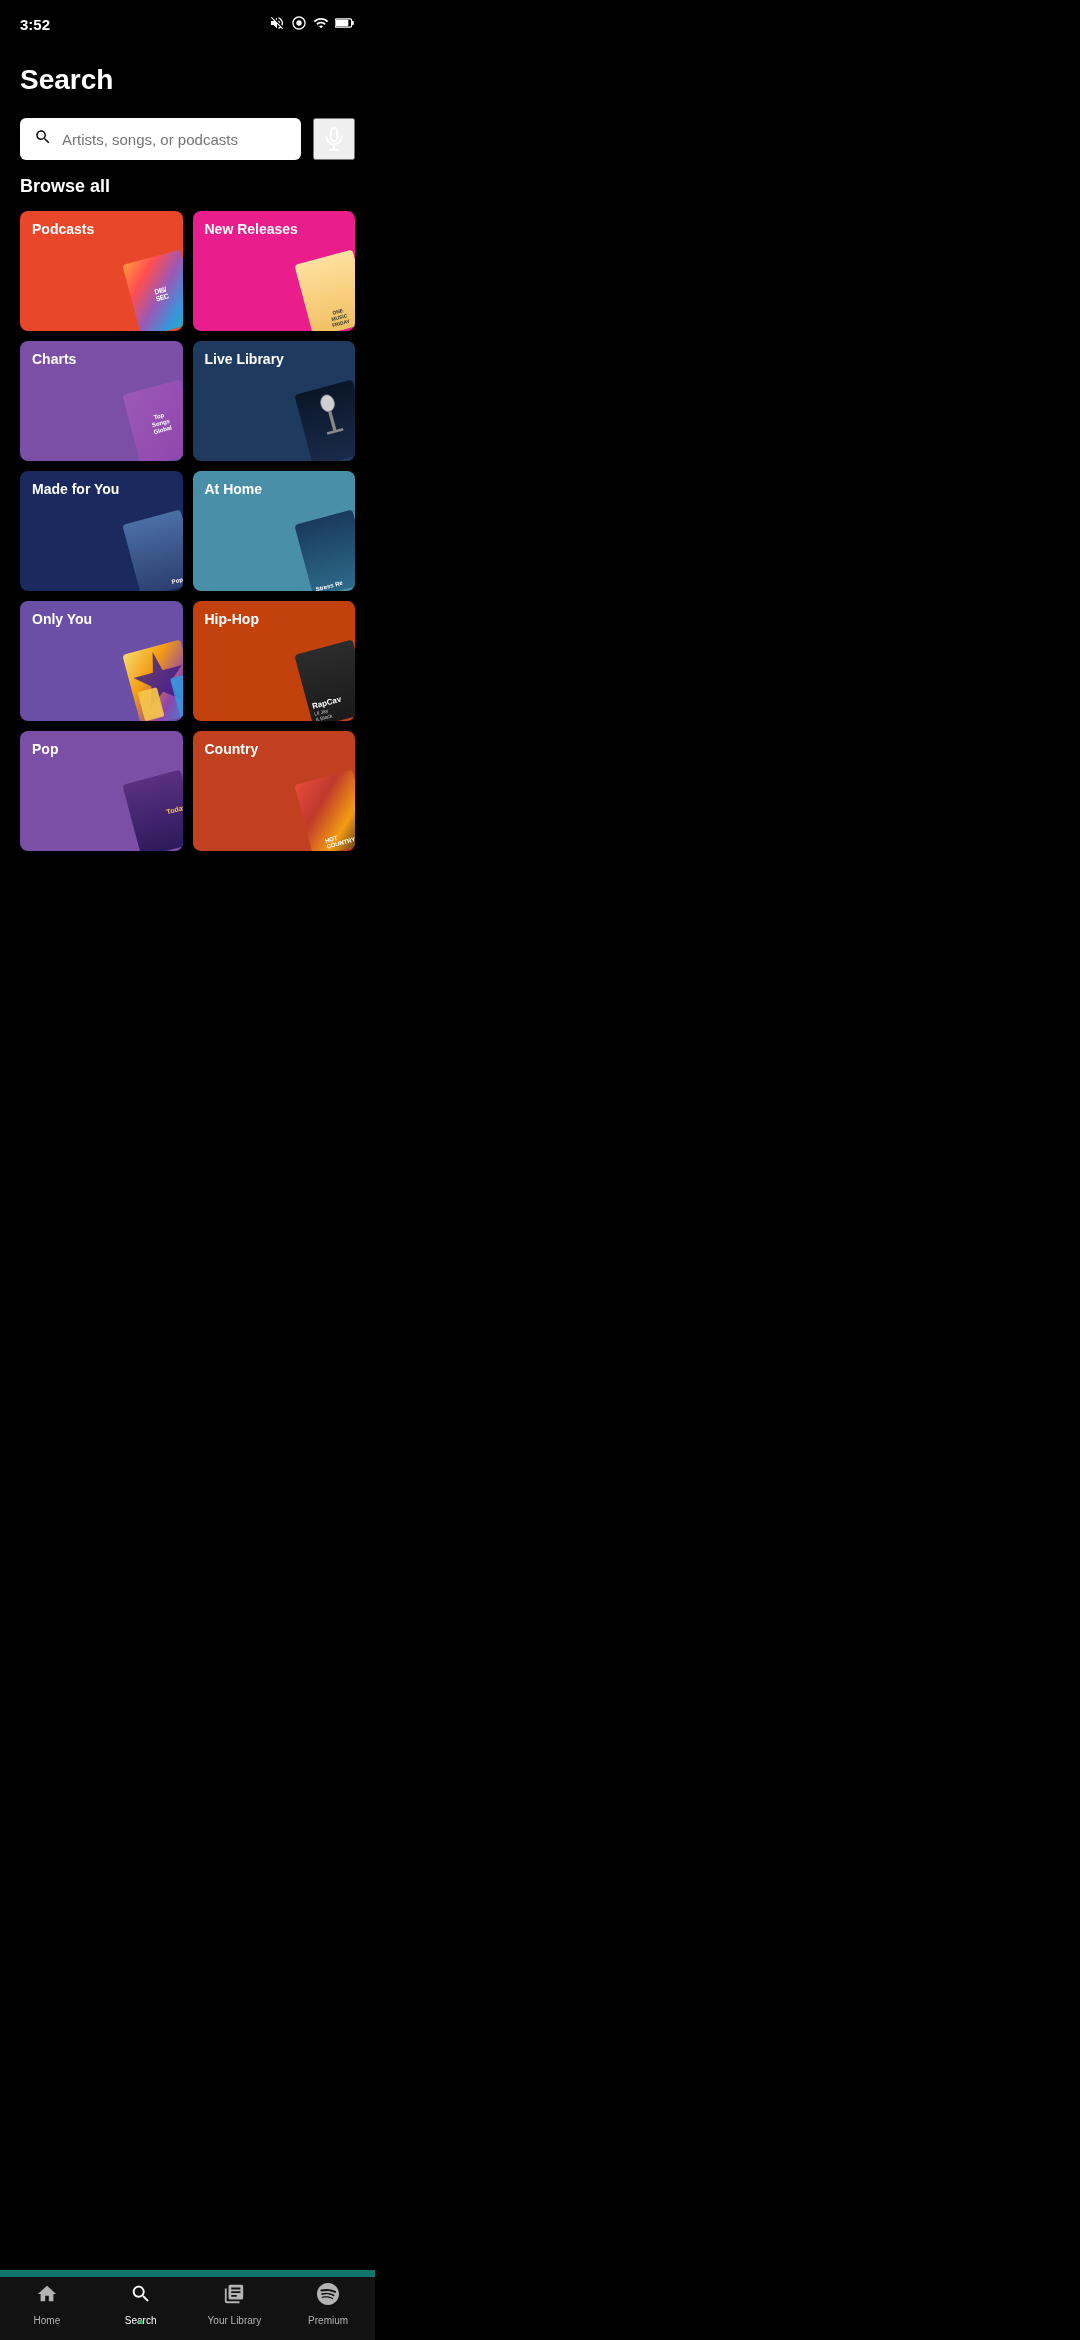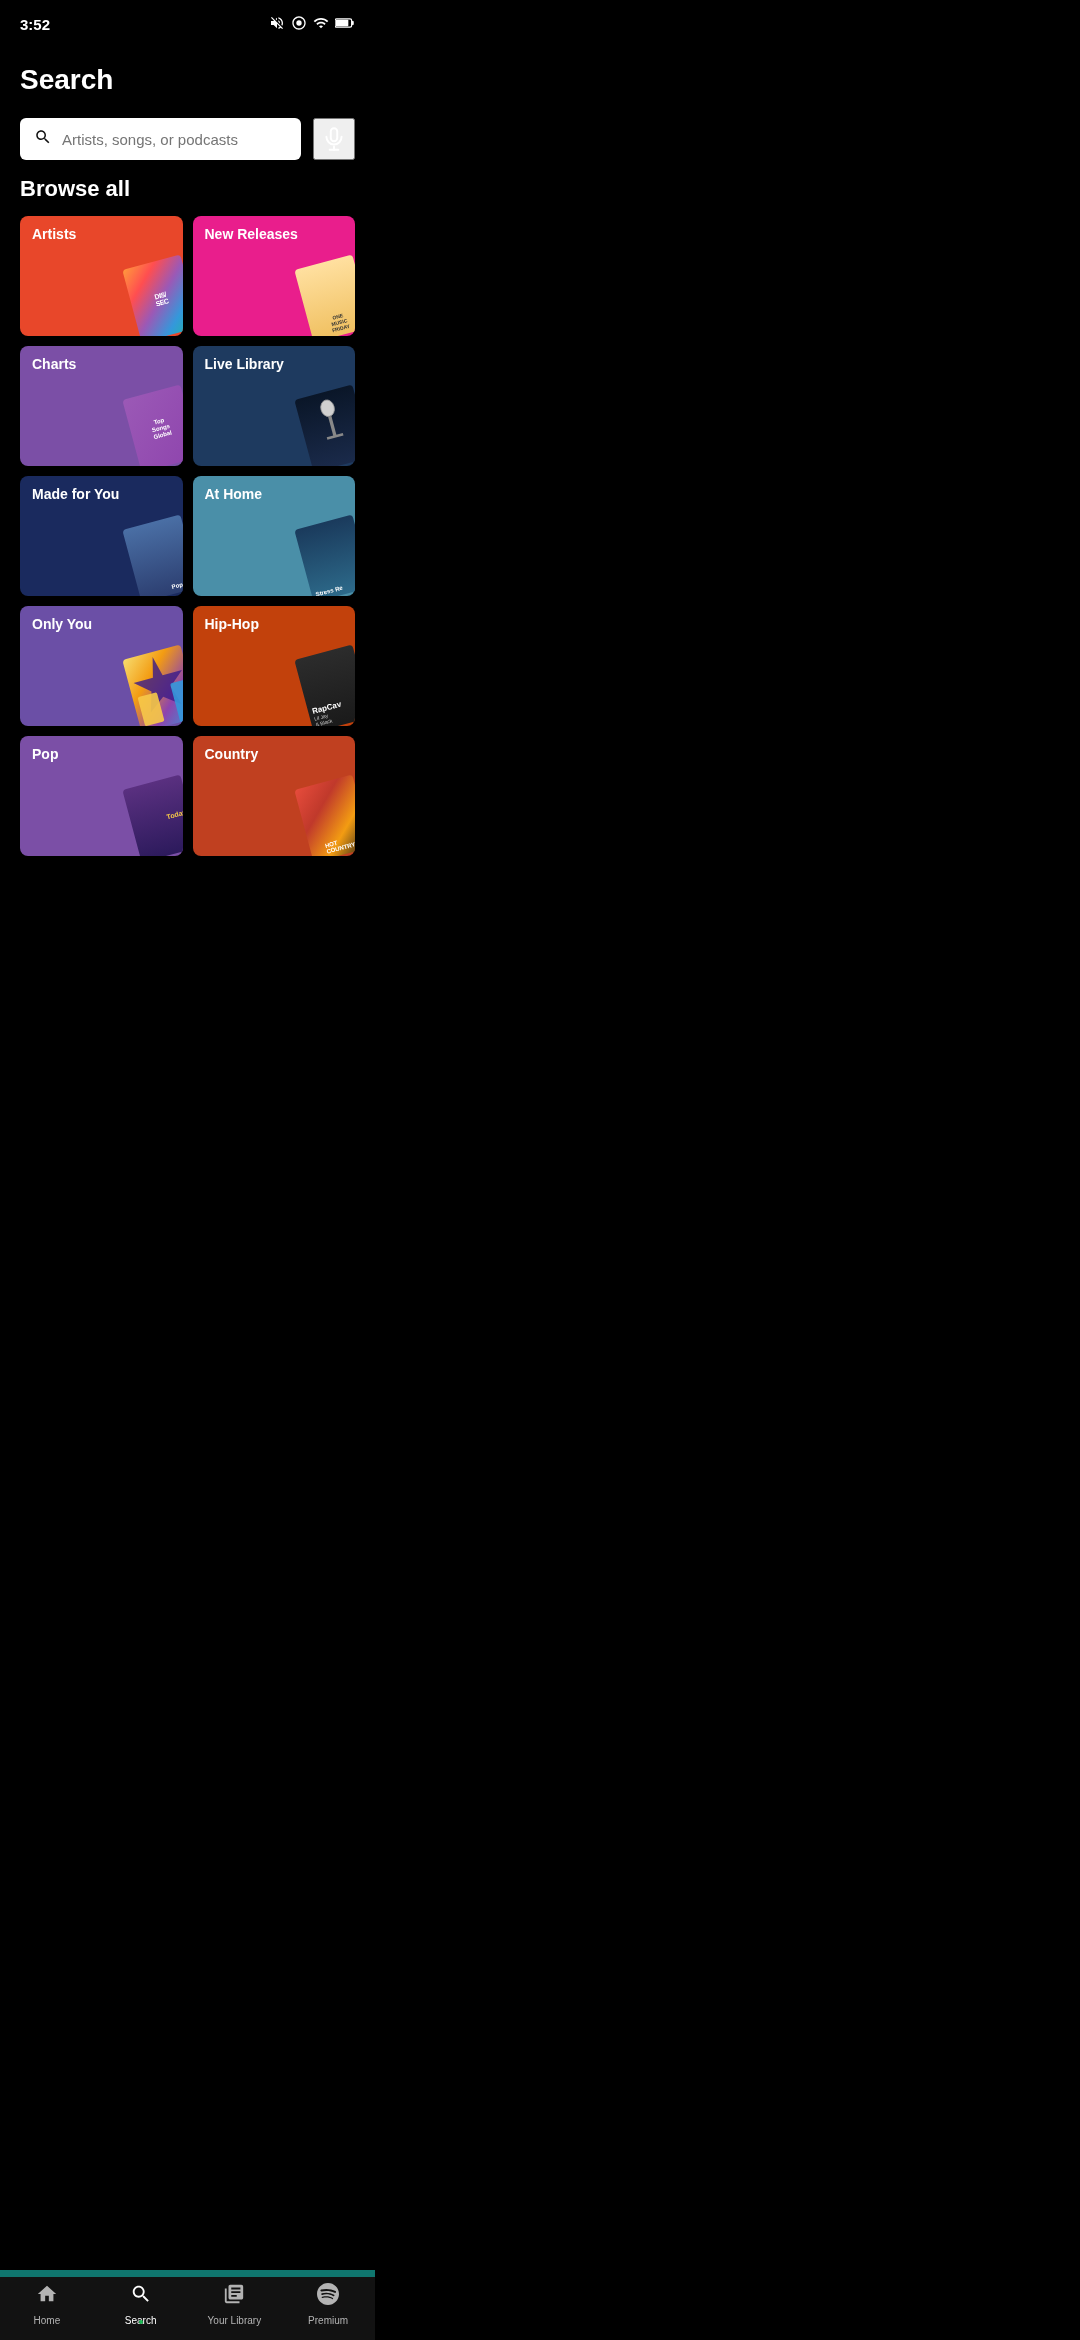--- a/index.html
+++ b/index.html
@@ -95,21 +95,21 @@
       justify-content: center;
       cursor: pointer;
       flex-shrink: 0;
     }
 
     .browse-section {
       padding: 0 20px;
     }
 
     .browse-title {
-      font-size: 22px;
+      font-size: 18px;
       font-weight: 700;
       color: #ffffff;
       margin-bottom: 14px;
     }
 
     .grid-container {
       display: grid;
       grid-template-columns: 1fr 1fr;
       gap: 10px;
     }
@@ -401,21 +401,21 @@
     </svg>
   </button>
 </div>
 
 <div class="browse-section content-area">
   <h2 class="browse-title">Browse all</h2>
 
   <div class="grid-container">
 
     <div class="grid-card card-podcasts">
-      <span class="card-label">Artists</span>
+      <span class="card-label">Podcasts</span>
       <div class="art-wrapper">
         <div class="art-card-base podcasts-art">
           <span class="art-text-dis">DIS/<br>SEC</span>
         </div>
       </div>
     </div>
 
     <div class="grid-card card-new-releases">
       <span class="card-label">New Releases</span>
       <div class="art-wrapper">

